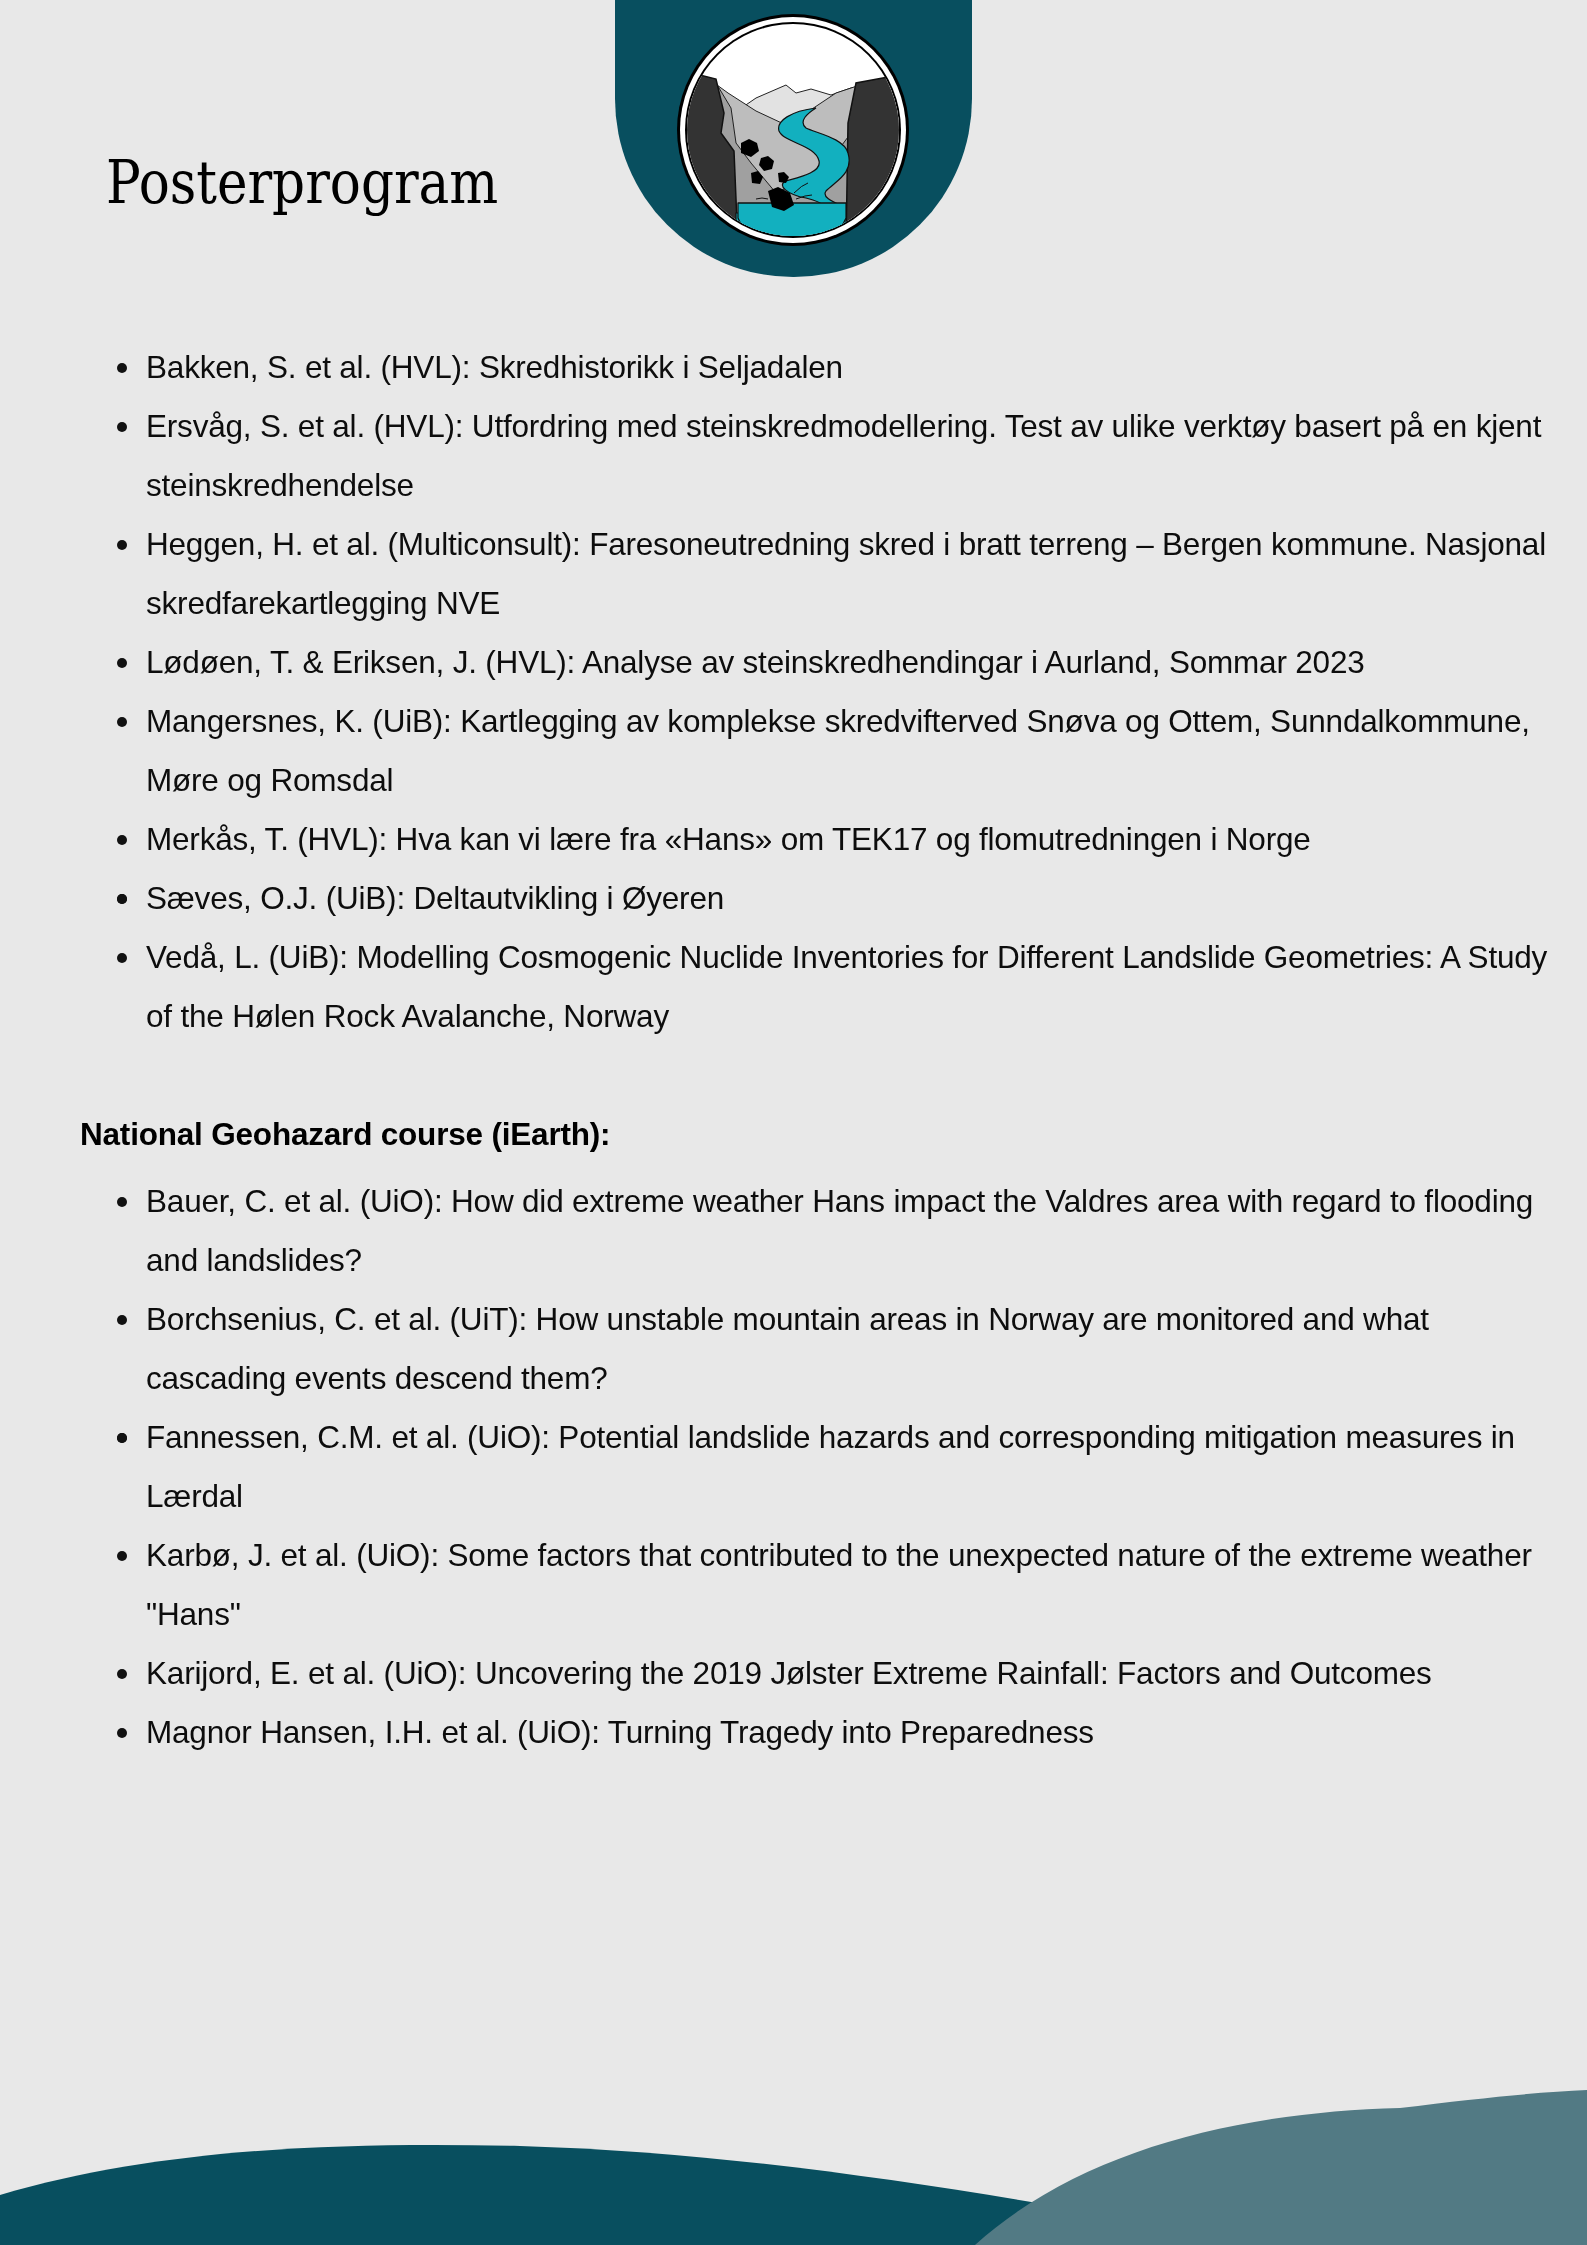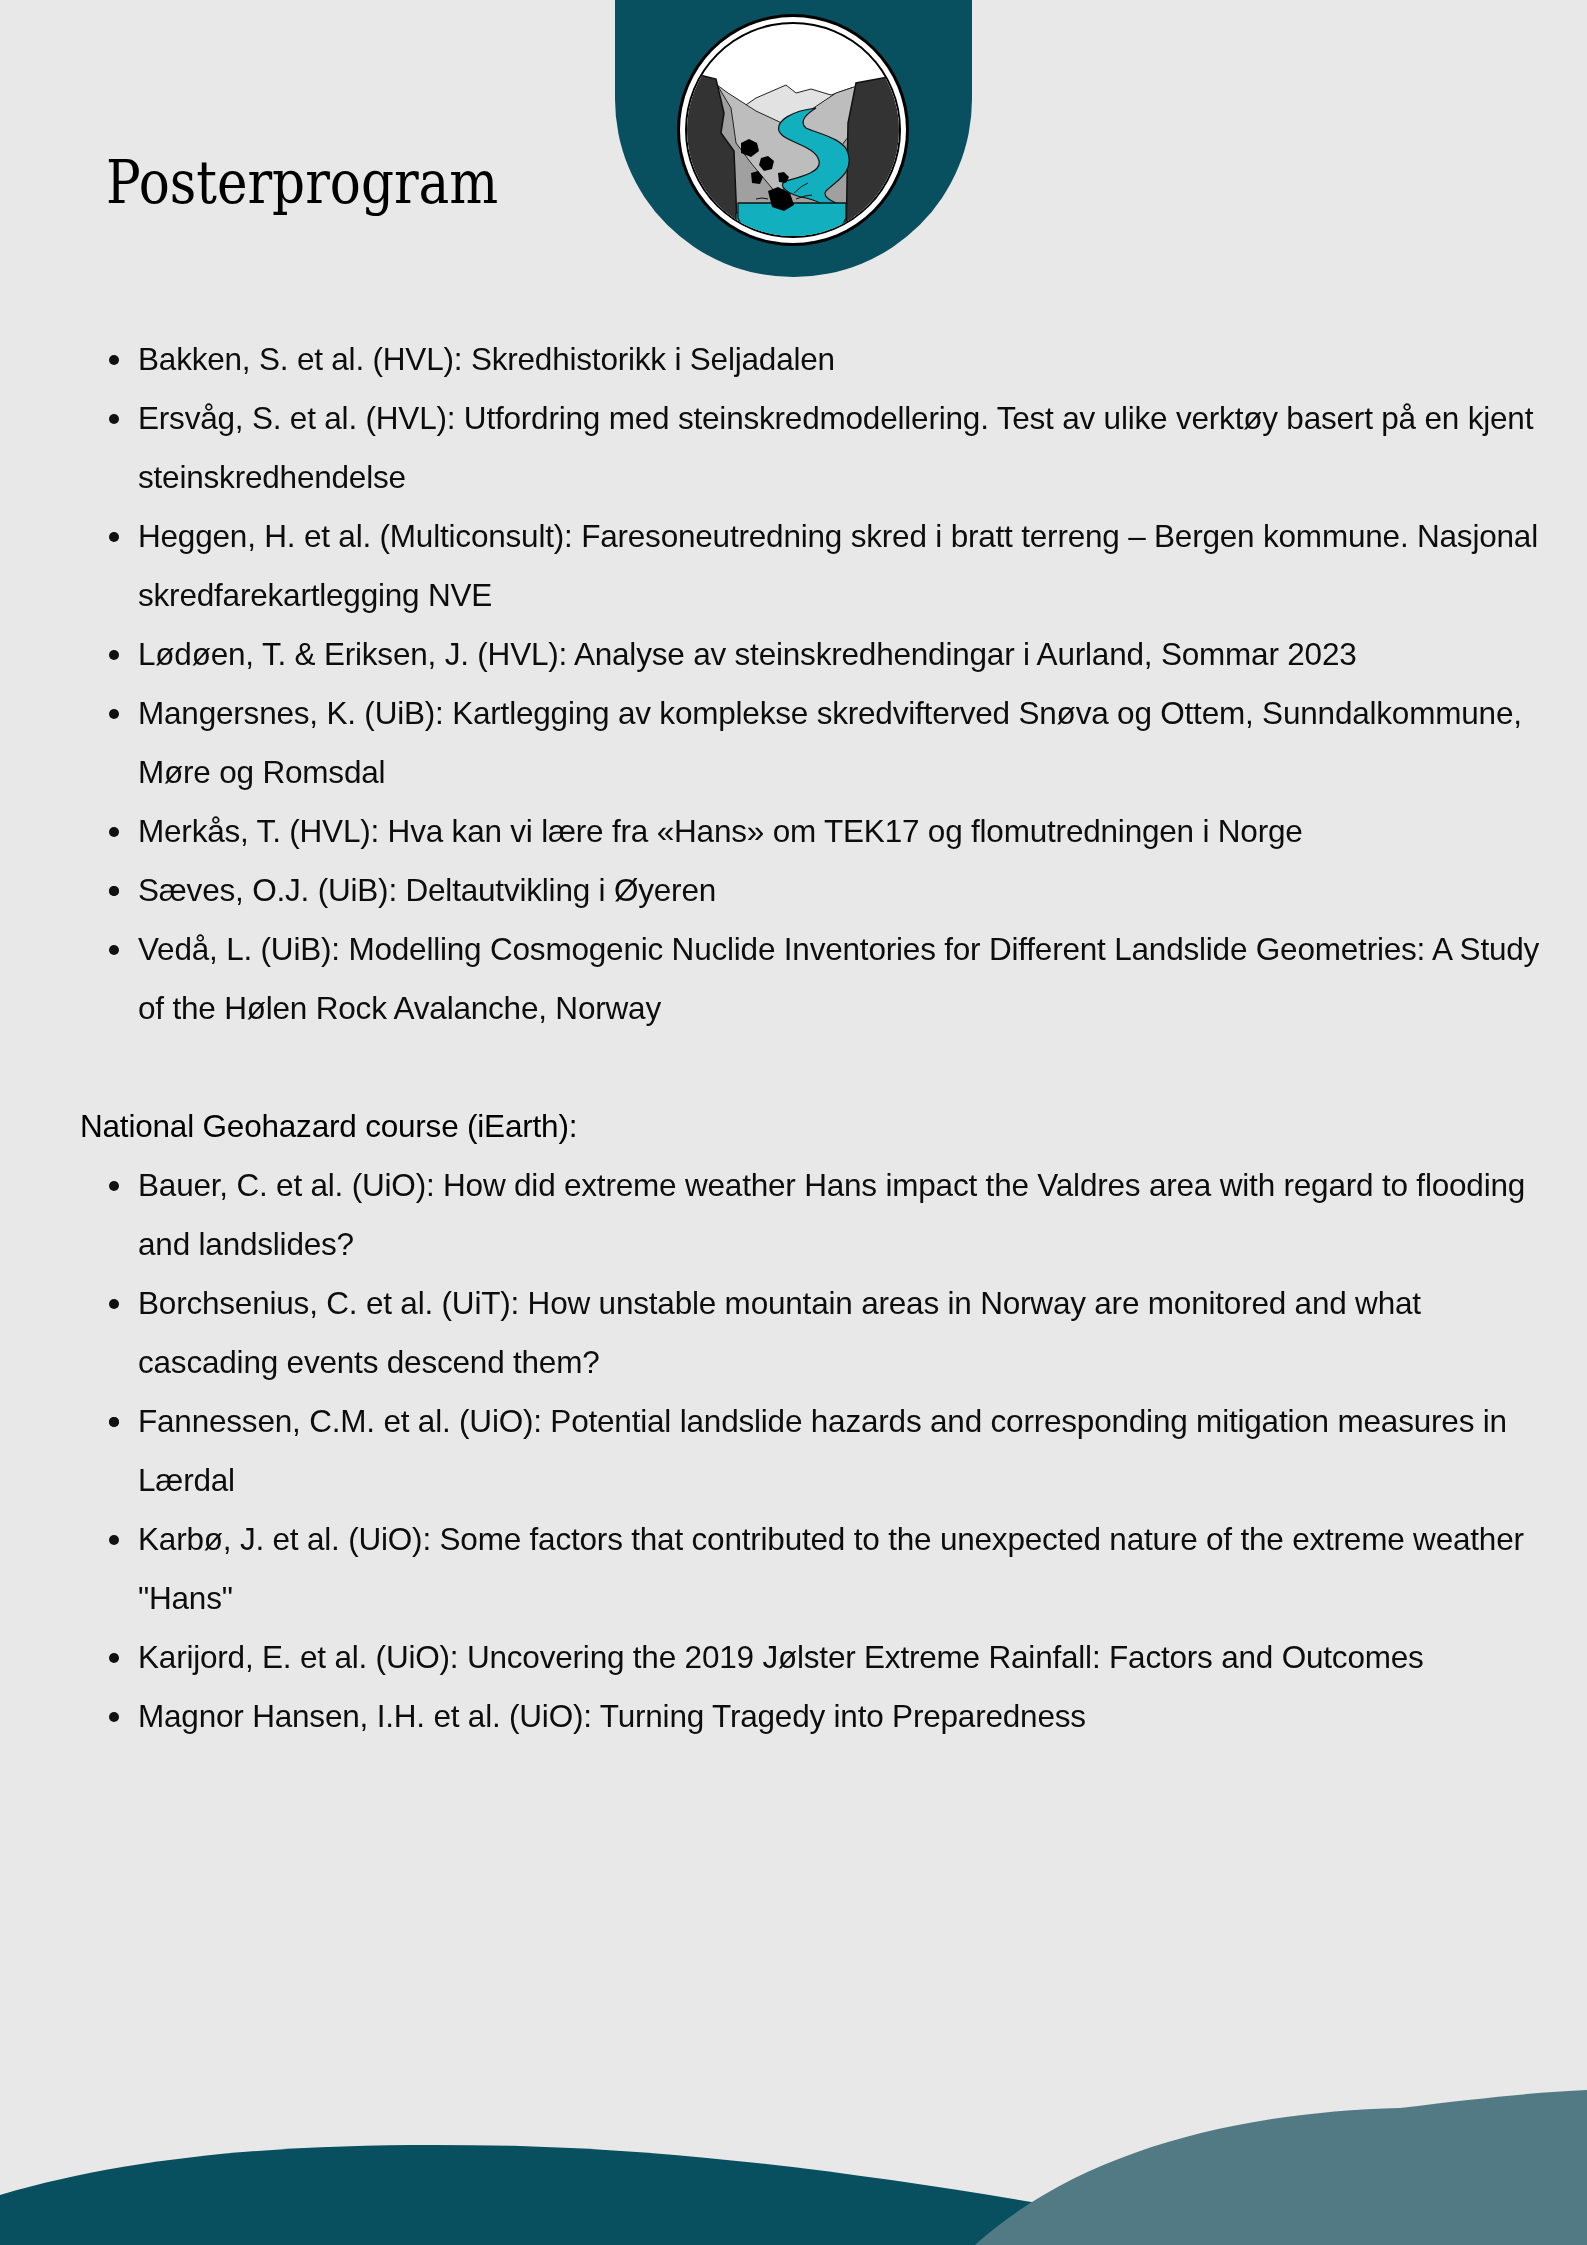--- a/index.html
+++ b/index.html
@@ -16,32 +16,32 @@
   }
   .logo-svg { position: absolute; left: 676px; top: 13px; width: 234px; height: 234px; }
   .page-title {
     position: absolute; left: 106px; top: 142px; margin: 0;
     font-family: "DejaVu Serif", "Liberation Serif", serif;
     font-weight: normal; font-size: 60px; line-height: 80px;
     transform: scaleX(0.86); transform-origin: left center;
     letter-spacing: 0px; color: #000;
   }
   .content { position: absolute; left: 0; top: 330px; width: 1587px; }
-  ul.poster-list { list-style: none; margin: 0; padding: 0; }
+  ul.poster-list { list-style: none; margin: 8px; padding: 0; }
   ul.poster-list li {
     position: relative; padding-left: 138px; padding-right: 20px;
     font-size: 31.5px; line-height: 59px; color: #0d0d0d;
     letter-spacing: -0.2px;
   }
   ul.poster-list li .bullet {
     position: absolute; left: 109px; top: 25px; width: 10px; height: 10px;
     border-radius: 50%; background: #111;
   }
   .section-heading {
-    margin: 59px 0 0 80px; font-weight: normal; font-size: 31.5px; line-height: 59px;
+    margin: 59px 0 0 80px; font-weight: bold; font-size: 31.5px; line-height: 59px;
     color: #000; letter-spacing: -0.2px;
   }
   .waves { position: absolute; left: 0; top: 2040px; width: 1587px; height: 205px; }
 </style>
 </head>
 <body>
 
 <div class="logo-tab"></div>
 <svg class="logo-svg" viewBox="0 0 234 234">
   <defs>

